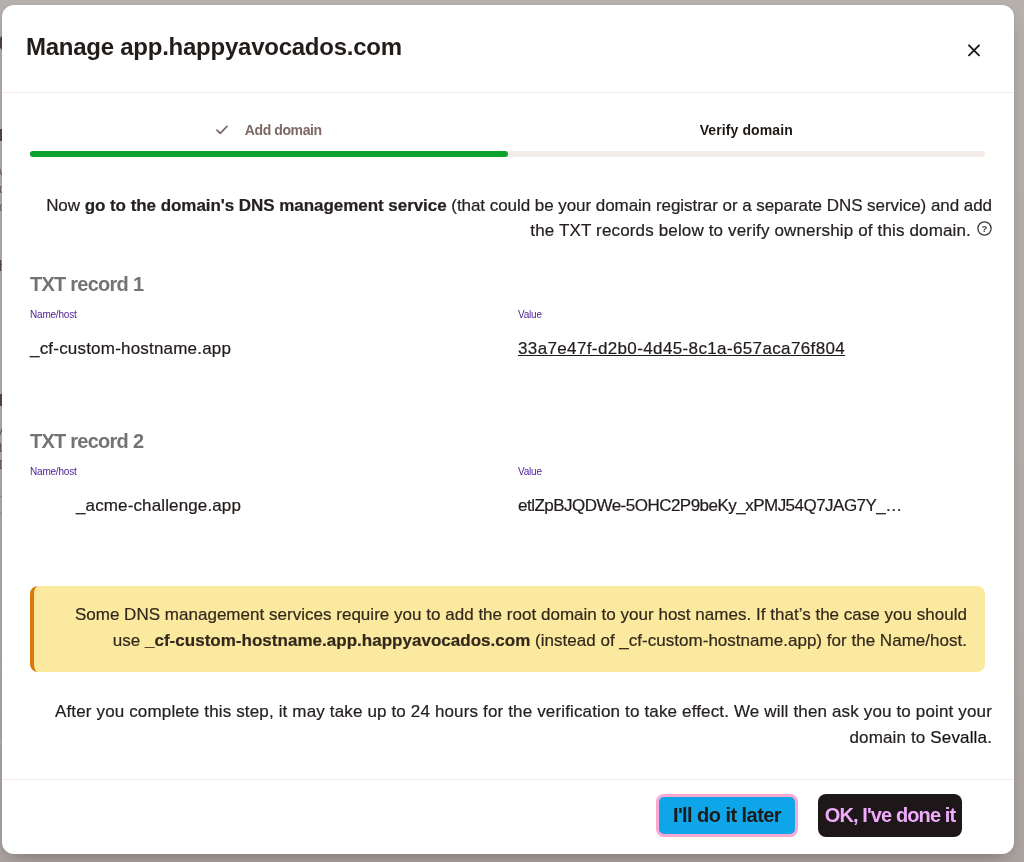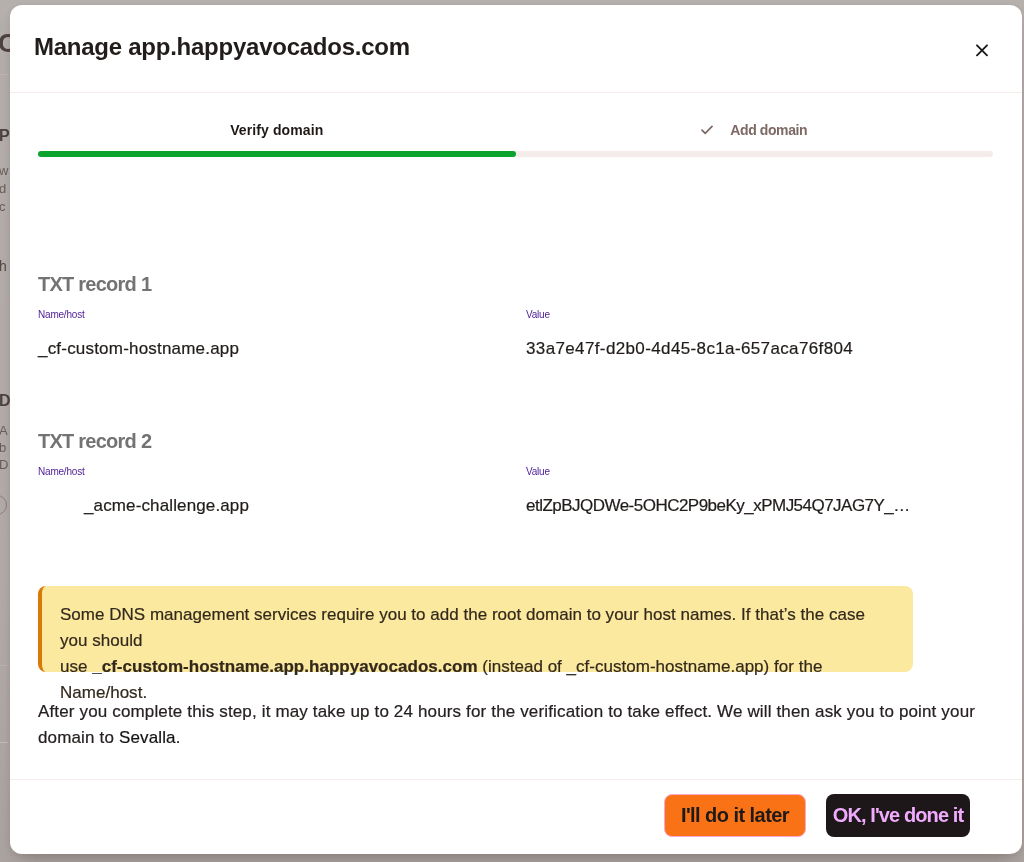--- a/index.html
+++ b/index.html
@@ -4,23 +4,24 @@
 <style>
   * { margin:0; padding:0; box-sizing:border-box; }
   html,body { width:1024px; height:862px; overflow:hidden; }
   body {
     font-family:"Liberation Sans", sans-serif;
     background:linear-gradient(180deg,#b6b0ad 0%,#b3acaa 70%,#aca4a1 100%);
     position:relative;
   }
   .bgfrag { position:absolute; }
   .modal {
-    position:absolute; left:10px; top:5px; width:1012px; height:849px;
+    position:absolute; left:2px; top:5px; width:1012px; height:849px;
     background:#ffffff; border-radius:12px;
     box-shadow:0 12px 22px -9px rgba(50,38,34,.30), 0 2px 6px rgba(50,38,34,.08);
+    text-align:right;
   }
   .title {
     position:absolute; left:24px; top:30px; line-height:24px;
     font-size:24px; font-weight:700; color:#221c1a; letter-spacing:-0.25px;
   }
   .hdr-divider { position:absolute; left:0; right:0; top:87px; height:1px; background:#f4ede9; }
   .close { position:absolute; left:958px; top:31px; width:28px; height:28px; }
   .stepper {
     position:absolute; left:28px; top:114.7px; width:955px;
     display:flex; line-height:20px;
@@ -33,32 +34,32 @@
   }
   .progress .fill { position:absolute; left:0; top:0; height:6px; width:478px; background:#0ba32d; border-radius:3px; }
   .para { position:absolute; left:28px; width:962px; font-size:17px; line-height:24.5px; color:#262120; letter-spacing:-0.05px; -webkit-text-stroke:0.2px #262120; }
   .p1 { top:189px; }
   .sechead { position:absolute; left:28px; font-size:20px; font-weight:700; color:#737373; letter-spacing:-0.75px; line-height:20px; }
   .lbl { position:absolute; font-size:10px; color:#4c1d95; letter-spacing:-0.2px; line-height:20px; }
   .val { position:absolute; font-size:17px; color:#211c1a; line-height:22px; -webkit-text-stroke:0.2px #211c1a; }
   .col2 { left:516px; }
   .col1 { left:28px; }
   .warn {
-    position:absolute; left:28px; top:581px; width:875px; height:86px;
+    position:absolute; left:28px; top:581px; width:955px; height:86px;
     background:#fce9a0; border-left:4px solid #d97908; border-radius:8px;
     padding:16px 18px 0 18px;
     font-size:17px; line-height:26px; color:#32291c; letter-spacing:0.02px; -webkit-text-stroke:0.2px #32291c;
   }
   .p2 { top:694px; line-height:26px; letter-spacing:0.15px; }
   .ftr-divider { position:absolute; left:0; right:0; top:774px; height:1px; background:#f4ede9; }
   .btn {
     position:absolute; top:789px; height:43px; border-radius:8px;
     font-size:20px; font-weight:700; display:flex; align-items:center; justify-content:center;
   }
-  .btn-light { left:654px; width:142px; background:#f97316; border:1px solid #f9a8d4; color:#1f1a17; letter-spacing:-0.55px; }
+  .btn-light { left:654px; width:142px; background:#0ea5e9; border:3px solid #f9a8d4; color:#1f1a17; letter-spacing:-0.55px; }
   .btn-dark { left:816px; width:144px; background:#1d1719; color:#f0abfc; border:none; letter-spacing:-0.9px; }
   .qmark { display:inline-block; vertical-align:0px; margin-left:6px; }
 </style>
 </head>
 <body>
 
   <div class="bgfrag" style="left:-2px; top:28px; font-size:26px; font-weight:700; color:#4e4340;">Cu</div>
   <div class="bgfrag" style="left:0; top:74px; width:8px; height:1px; background:#c0b8b5;"></div>
   <div class="bgfrag" style="left:-1px; top:127px; font-size:16px; font-weight:700; color:#4e4340;">P</div>
   <div class="bgfrag" style="left:-1px; top:163px; font-size:13px; color:#6b5e5a;">w</div>
@@ -74,38 +75,42 @@
   <div class="bgfrag" style="left:0; top:742px; width:8px; height:1px; background:#c6beba;"></div>
 
   <div class="modal">
     <div class="title">Manage app.happyavocados.com</div>
     <svg class="close" viewBox="0 0 28 28">
       <path d="M9 9.3 L19 19.3 M19 9.3 L9 19.3" stroke="#1c1c1c" stroke-width="1.9" stroke-linecap="round"></path>
     </svg>
     <div class="hdr-divider"></div>
 
     <div class="stepper">
-      <div class="step active" style="letter-spacing:0.1px;">Verify domain</div>
       <div class="step">
         <svg width="12" height="10" viewBox="0 0 12 10" style="margin-right:17px;">
           <path d="M1 5.2 L4.2 8.4 L11 1.4" fill="none" stroke="#7c6964" stroke-width="1.7" stroke-linecap="round" stroke-linejoin="round"></path>
         </svg>
         <span style="letter-spacing:-0.4px;">Add domain</span>
       </div>
+      <div class="step active" style="letter-spacing:0.1px;">Verify domain</div>
     </div>
     <div class="progress">
       <div class="fill"></div>
     </div>
 
+    <div class="para p1">Now <b>go to the domain's DNS management service</b> (that could be your domain registrar or a separate DNS service) and add<br><span style="letter-spacing:0.15px;">the TXT records below to verify ownership of this domain.</span><svg class="qmark" width="15" height="15" viewBox="0 0 15 15">
+        <circle cx="7.5" cy="7.5" r="6.6" fill="none" stroke="#3a3a3a" stroke-width="1.3"></circle>
+        <text x="7.5" y="10.8" text-anchor="middle" font-size="9.5" font-weight="700" fill="#3a3a3a">?</text>
+      </svg></div>
 
     <div class="sechead" style="top:268.5px;">TXT record 1</div>
     <div class="lbl col1" style="top:300px;">Name/host</div>
     <div class="lbl col2" style="top:300px;">Value</div>
     <div class="val col1" style="top:332.5px; letter-spacing:0.2px;">_cf-custom-hostname.app</div>
-    <div class="val col2" style="top:332.5px; letter-spacing:0.37px;">33a7e47f-d2b0-4d45-8c1a-657aca76f804</div>
+    <div class="val col2" style="top:332.5px; letter-spacing:0.37px;text-decoration:underline;">33a7e47f-d2b0-4d45-8c1a-657aca76f804</div>
 
     <div class="sechead" style="top:425.5px;">TXT record 2</div>
     <div class="lbl col1" style="top:457px;">Name/host</div>
     <div class="lbl col2" style="top:457px;">Value</div>
     <div class="val col1" style="top:489.5px; letter-spacing:0.13px;margin-left:46px;">_acme-challenge.app</div>
     <div class="val col2" style="top:489.5px; letter-spacing:-0.52px;">etlZpBJQDWe-5OHC2P9beKy_xPMJ54Q7JAG7Y_…</div>
 
     <div class="warn">Some DNS management services require you to add the root domain to your host names. If that’s the case you should<br>use <b>_cf-custom-hostname.app.happyavocados.com</b> (instead of _cf-custom-hostname.app) for the Name/host.</div>
 
     <div class="para p2">After you complete this step, it may take up to 24 hours for the verification to take effect. We will then ask you to point your<br>domain to <span style="color:#111;">Sevalla</span>.</div>

